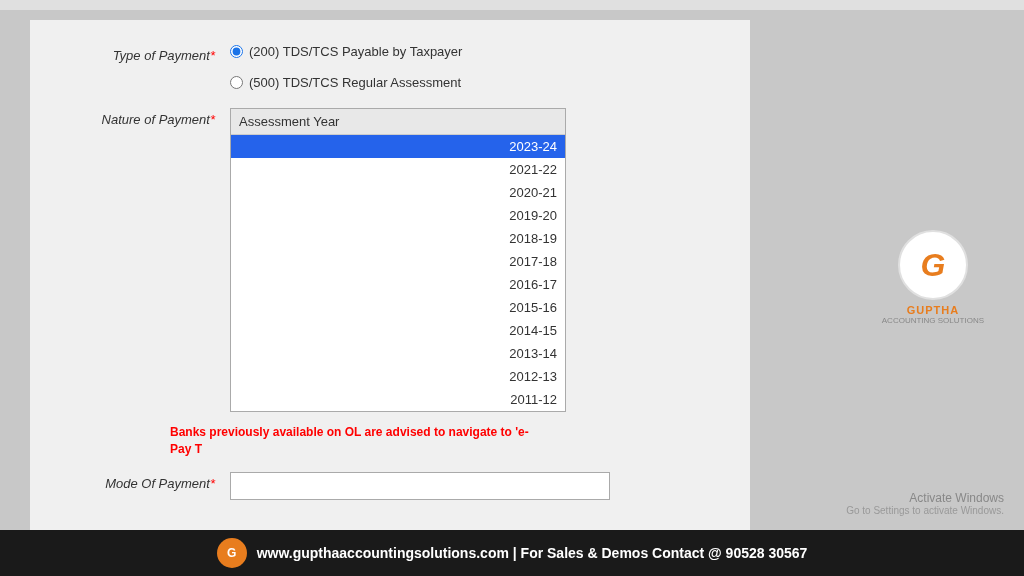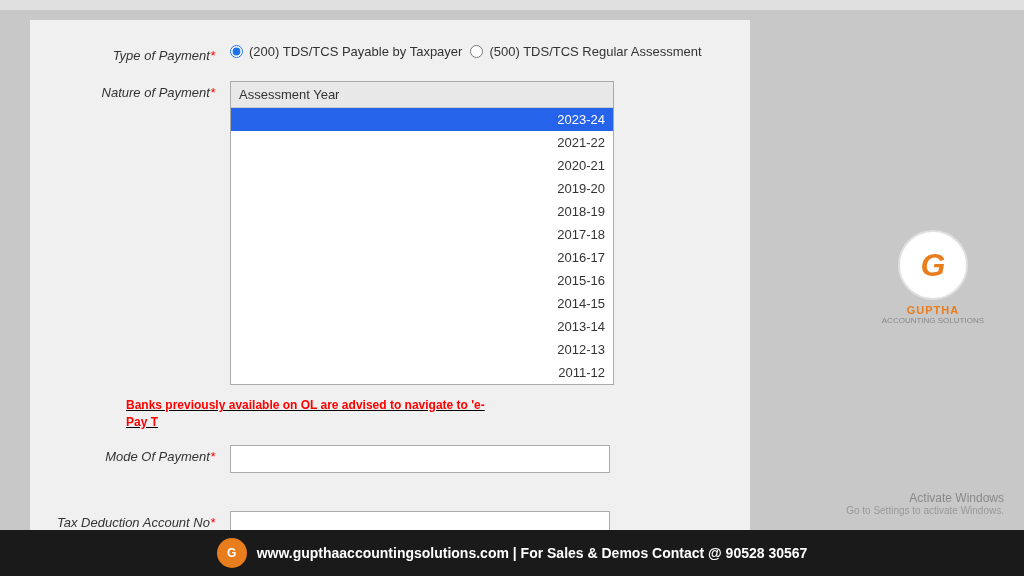--- a/index.html
+++ b/index.html
@@ -29,39 +29,39 @@
       flex-shrink: 0;
       font-style: italic;
     }
 
     .form-label span.required {
       color: red;
     }
 
     .radio-group {
       display: flex;
-      flex-direction: row;
-      gap: 8px;
+      flex-direction: column;
+      gap: 16px;
     }
 
     .radio-option {
       display: flex;
       align-items: center;
       gap: 6px;
       font-size: 13px;
       color: #333;
     }
 
     .radio-option input[type="radio"] {
       accent-color: #1a73e8;
     }
 
     .nature-payment-container {
       position: relative;
-      width: 384px;
+      width: 336px;
     }
 
     .dropdown-list {
       position: absolute;
       top: 100%;
       left: 0;
       width: 100%;
       background: white;
       border: 1px solid #aaa;
       z-index: 100;
@@ -243,21 +243,21 @@
           <div class="dropdown-item">2015-16</div>
           <div class="dropdown-item">2014-15</div>
           <div class="dropdown-item">2013-14</div>
           <div class="dropdown-item">2012-13</div>
           <div class="dropdown-item">2011-12</div>
 
         </div>
       </div>
     </div>
 
-    <div style="margin-left: 76px; margin-bottom: 14px; margin-top: -6px; text-decoration: underline;">
+    <div style="margin-left: 120px; margin-bottom: 14px; margin-top: -6px;">
       <div style="font-size: 12px; color: red; font-weight: bold; width: 380px; line-height: 1.4;">
         <span>Banks previously available on OL  are advised to navigate to 'e-Pay T</span>
       </div>
     </div>
 
     <div class="form-row">
       <div class="form-label">
         <span>Mode Of Payment</span><span class="required">*</span>
       </div>
       <div style="width: 380px; height: 28px; background: white; border: 1px solid #aaa;"></div>

